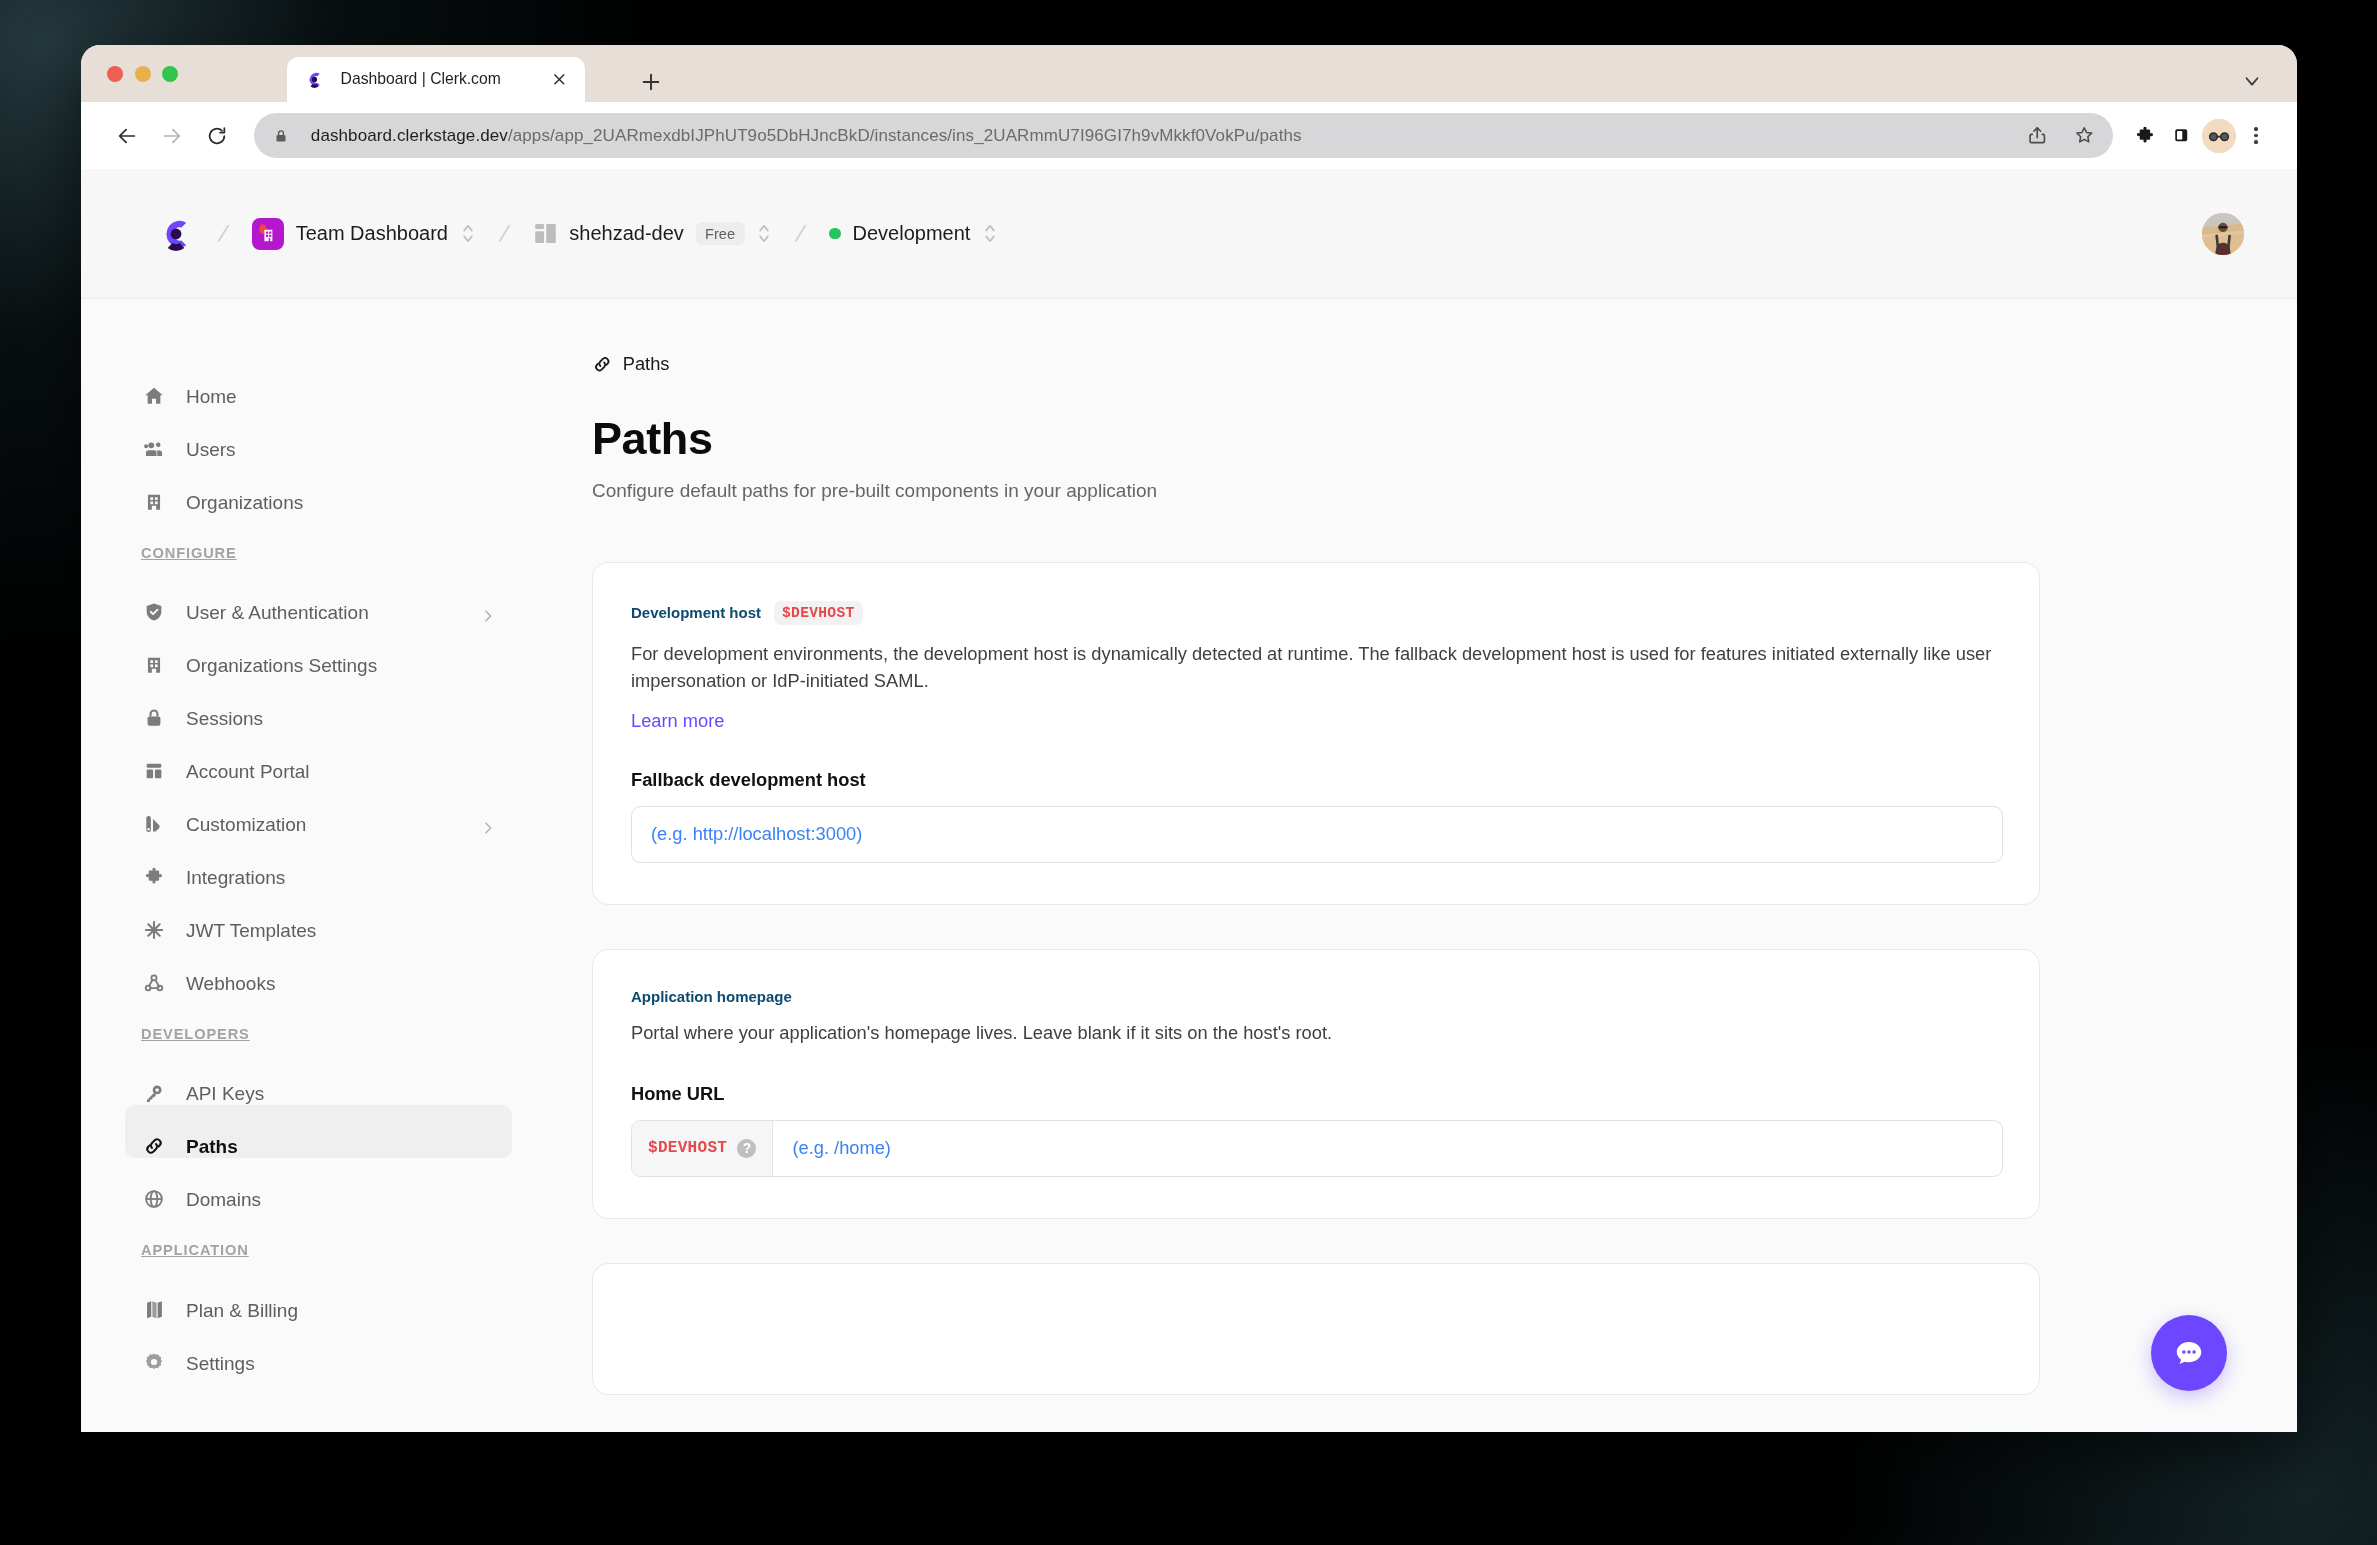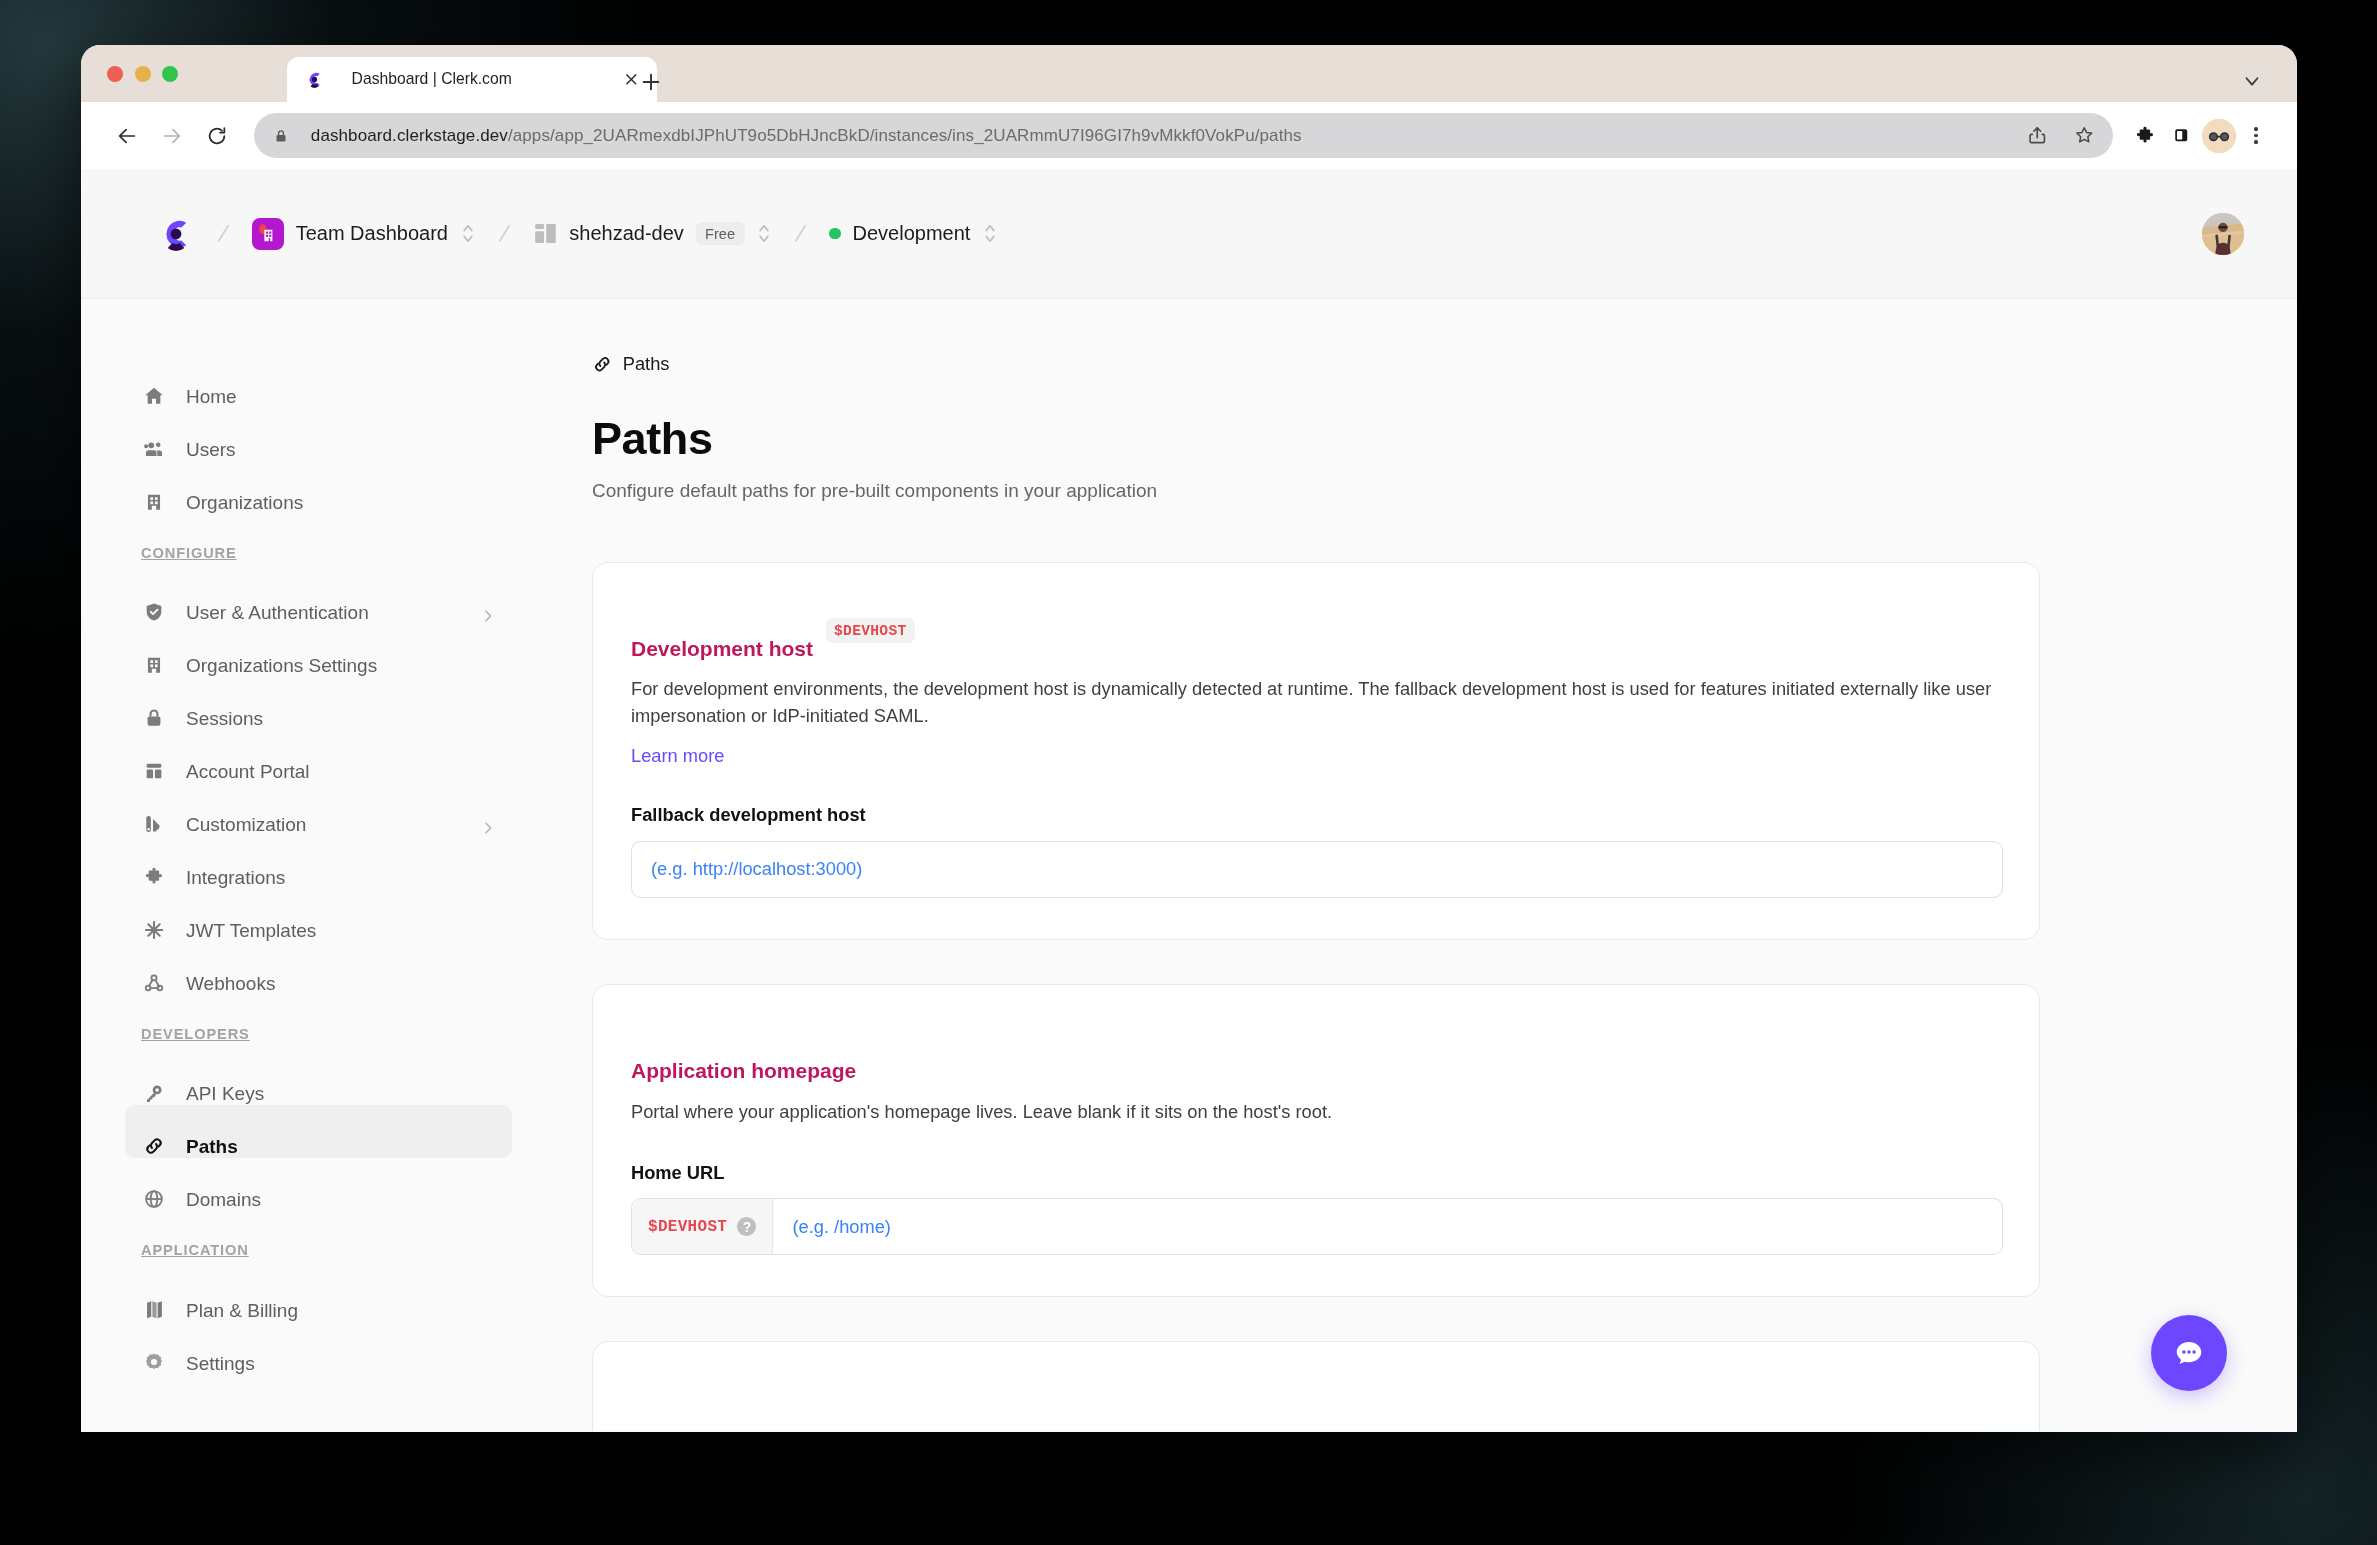--- a/index.html
+++ b/index.html
@@ -52,26 +52,26 @@
     position: absolute; left: 26px; top: 20.5px;
     display: flex; gap: 11.7px; align-items: center;
   }
   .dot { width: 16px; height: 16px; border-radius: 50%; }
   .dot.red { background: #EE5E52; }
   .dot.yellow { background: #E8B04B; }
   .dot.green { background: #32C54B; }
 
   .tab {
     position: absolute; left: 206px; top: 11.7px;
-    width: 370px; height: 45px;
+    width: 298px; height: 45px;
     background: #FFFFFF;
     border-radius: 11.7px 11.7px 0 0;
     display: flex; align-items: center;
     padding: 0 14.6px 0 17.6px;
-    gap: 28px;
+    gap: 17px;
   }
   .tab-favicon { width: 19px; height: 19px; flex: 0 0 19px; }
   .tab-title {
     flex: 1;
     font-size: 15.7px;
     color: #1f1f1f;
     white-space: nowrap; overflow: hidden; text-overflow: ellipsis;
   }
   .tab-close {
     width: 22px; height: 22px;
@@ -248,21 +248,21 @@
     background: #FFFFFF;
     border: 0.7px solid #E8E8E8;
     border-radius: 16px;
     padding: 38px 38px 41px;
     margin-bottom: 44px;
   }
   .card-title-row {
     display: flex; align-items: center; gap: 13px;
     margin-bottom: 14.6px;
   }
-  .card-title { font-size: 21px; font-weight: 700; color: #be185d; margin-top: 36px; }
+  .card-title { font-size: 15px; font-weight: 700; color: #0c4a6e; }
   .chip-devhost {
     background: #F2F2F2;
     color: #E5484D;
     font-family: "Liberation Mono", monospace;
     font-size: 14.6px; font-weight: 700;
     letter-spacing: 0.3px;
     padding: 4.4px 8px; border-radius: 6.6px;
   }
   .card-desc {
     font-size: 18.3px; color: #404040; line-height: 1.48;

